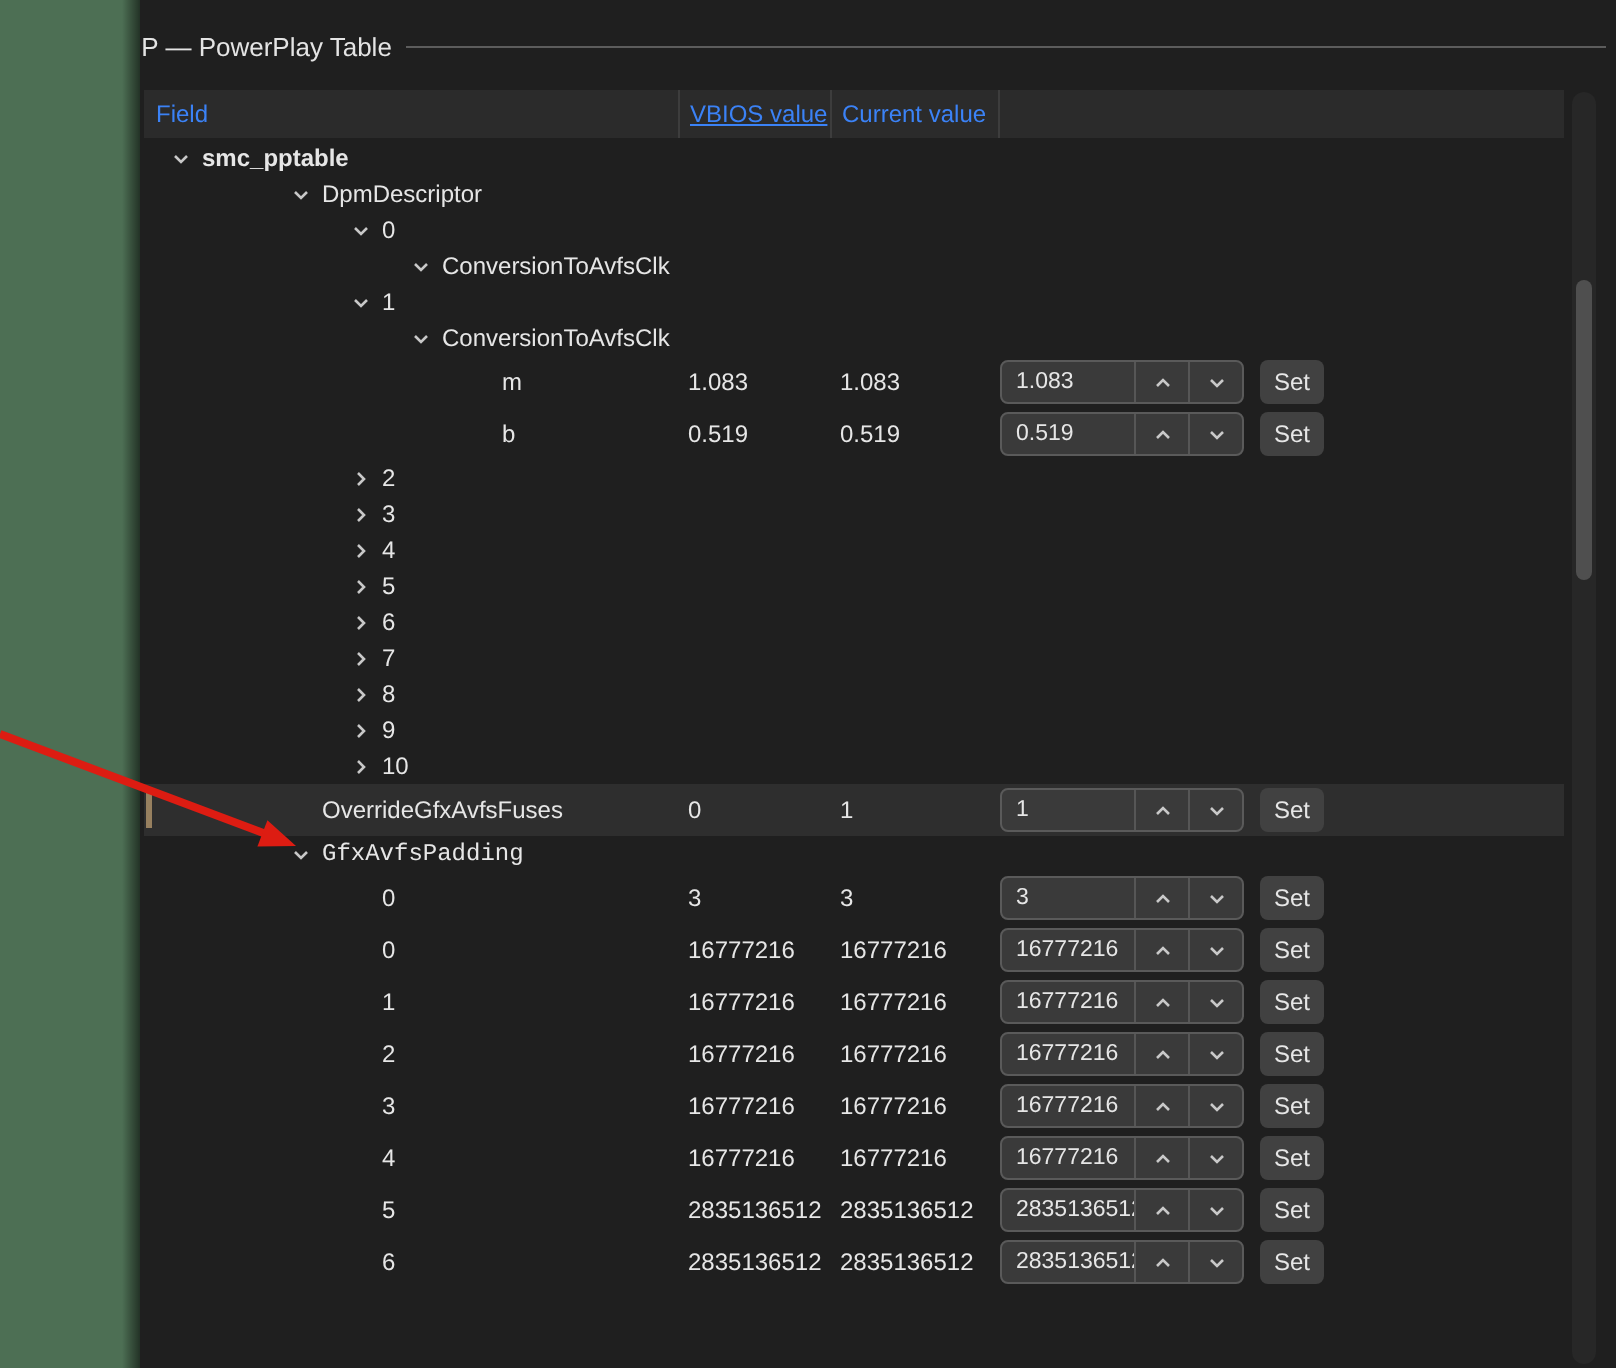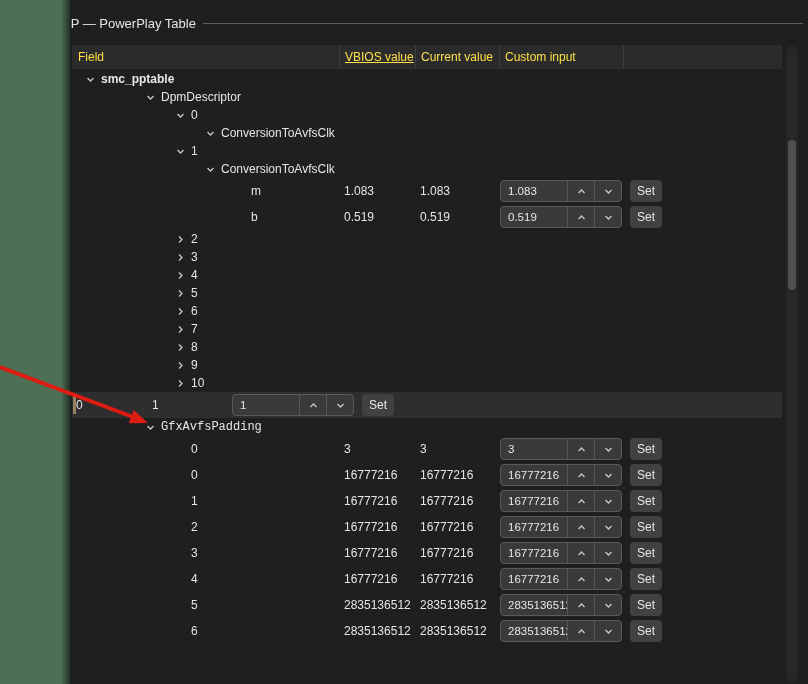--- a/index.html
+++ b/index.html
@@ -14,21 +14,21 @@
   .desktop { position: absolute; left: 0; top: 0; width: 70px; height: 684px; z-index: 5; }
   .desktop::after { content: ""; position: absolute; top: 0; right: 0; width: 9px; height: 100%;
     background: linear-gradient(90deg, rgba(0,0,0,0), rgba(0,0,0,0.55)); }
   .arrow-overlay { position: absolute; left: 0; top: 0; z-index: 50; pointer-events: none; }
 
   .group-header { position: absolute; left: 62px; right: 5px; top: 16px; display: flex; align-items: center; z-index: 1; }
   .group-title { font-size: 13px; color: #e4e4e4; white-space: nowrap; }
   .group-line { flex: 1; height: 1px; background: #5c5c5c; margin-left: 7px; }
 
   .table-header { position: absolute; left: 72px; top: 45px; width: 710px; height: 24px;
-    background: #2b2b2b; display: flex; align-items: stretch; color: #fde047; z-index: 1; }
+    background: #2b2b2b; display: flex; align-items: stretch; color: #3b82f6; z-index: 1; }
   .hcell { display: flex; align-items: center; padding-left: 5px; border-right: 1px solid #3d3d3d; }
   .hcell.field   { width: 268px; padding-left: 6px; }
   .hcell.vbios   { width: 76px; text-decoration: underline; }
   .hcell.current { width: 84px; }
   .hcell.custom  { width: 124px; }
   .hcell.filler  { flex: 1; border-right: none; }
 
   .table-body { position: absolute; left: 72px; top: 70px; width: 710px; height: 614px; overflow: hidden; z-index: 1; }
   .row { display: flex; align-items: center; width: 100%; position: relative; height: 18px; }
   .row.tall { height: 26px; }
@@ -69,23 +69,20 @@
 <div class="table-header">
   <div class="hcell field">
       <span>Field</span>
     </div>
   <div class="hcell vbios">
       <span>VBIOS value</span>
     </div>
   <div class="hcell current">
       <span>Current value</span>
     </div>
-  <div class="hcell custom">
-      <span>Custom input</span>
-    </div>
   <div class="hcell filler"></div>
 </div>
 
 <div class="table-body">
     <div class="row">
       <div class="cell cell-field" style="padding-left: 14px; font-weight: bold;">
         <span class="chevron">
           <svg width="9" height="9" viewBox="0 0 9 9">
             <polyline points="1.5,3 4.5,6 7.5,3" fill="none" stroke="#c8c8c8" stroke-width="1.3"></polyline>
           </svg>
@@ -287,20 +284,24 @@
       <div class="cell cell-field" style="padding-left: 104px;">
         <span class="chevron">
           <svg width="9" height="9" viewBox="0 0 9 9">
             <polyline points="3,1.5 6,4.5 3,7.5" fill="none" stroke="#c8c8c8" stroke-width="1.3"></polyline>
           </svg>
         </span>
         <span class="flabel">10</span>
       </div>
     </div>
     <div class="row tall highlight">
+      <div class="cell cell-field" style="padding-left: 74px;">
+        <span class="chevron"></span>
+        <span class="flabel">OverrideGfxAvfsFuses</span>
+      </div>
       <div class="cell cell-vbios">
         <span>0</span>
       </div>
       <div class="cell cell-current">
         <span>1</span>
       </div>
       <div class="cell cell-inputcol">
         <div class="spin">
           <span class="value">1</span>
           <span class="spin-btn">

